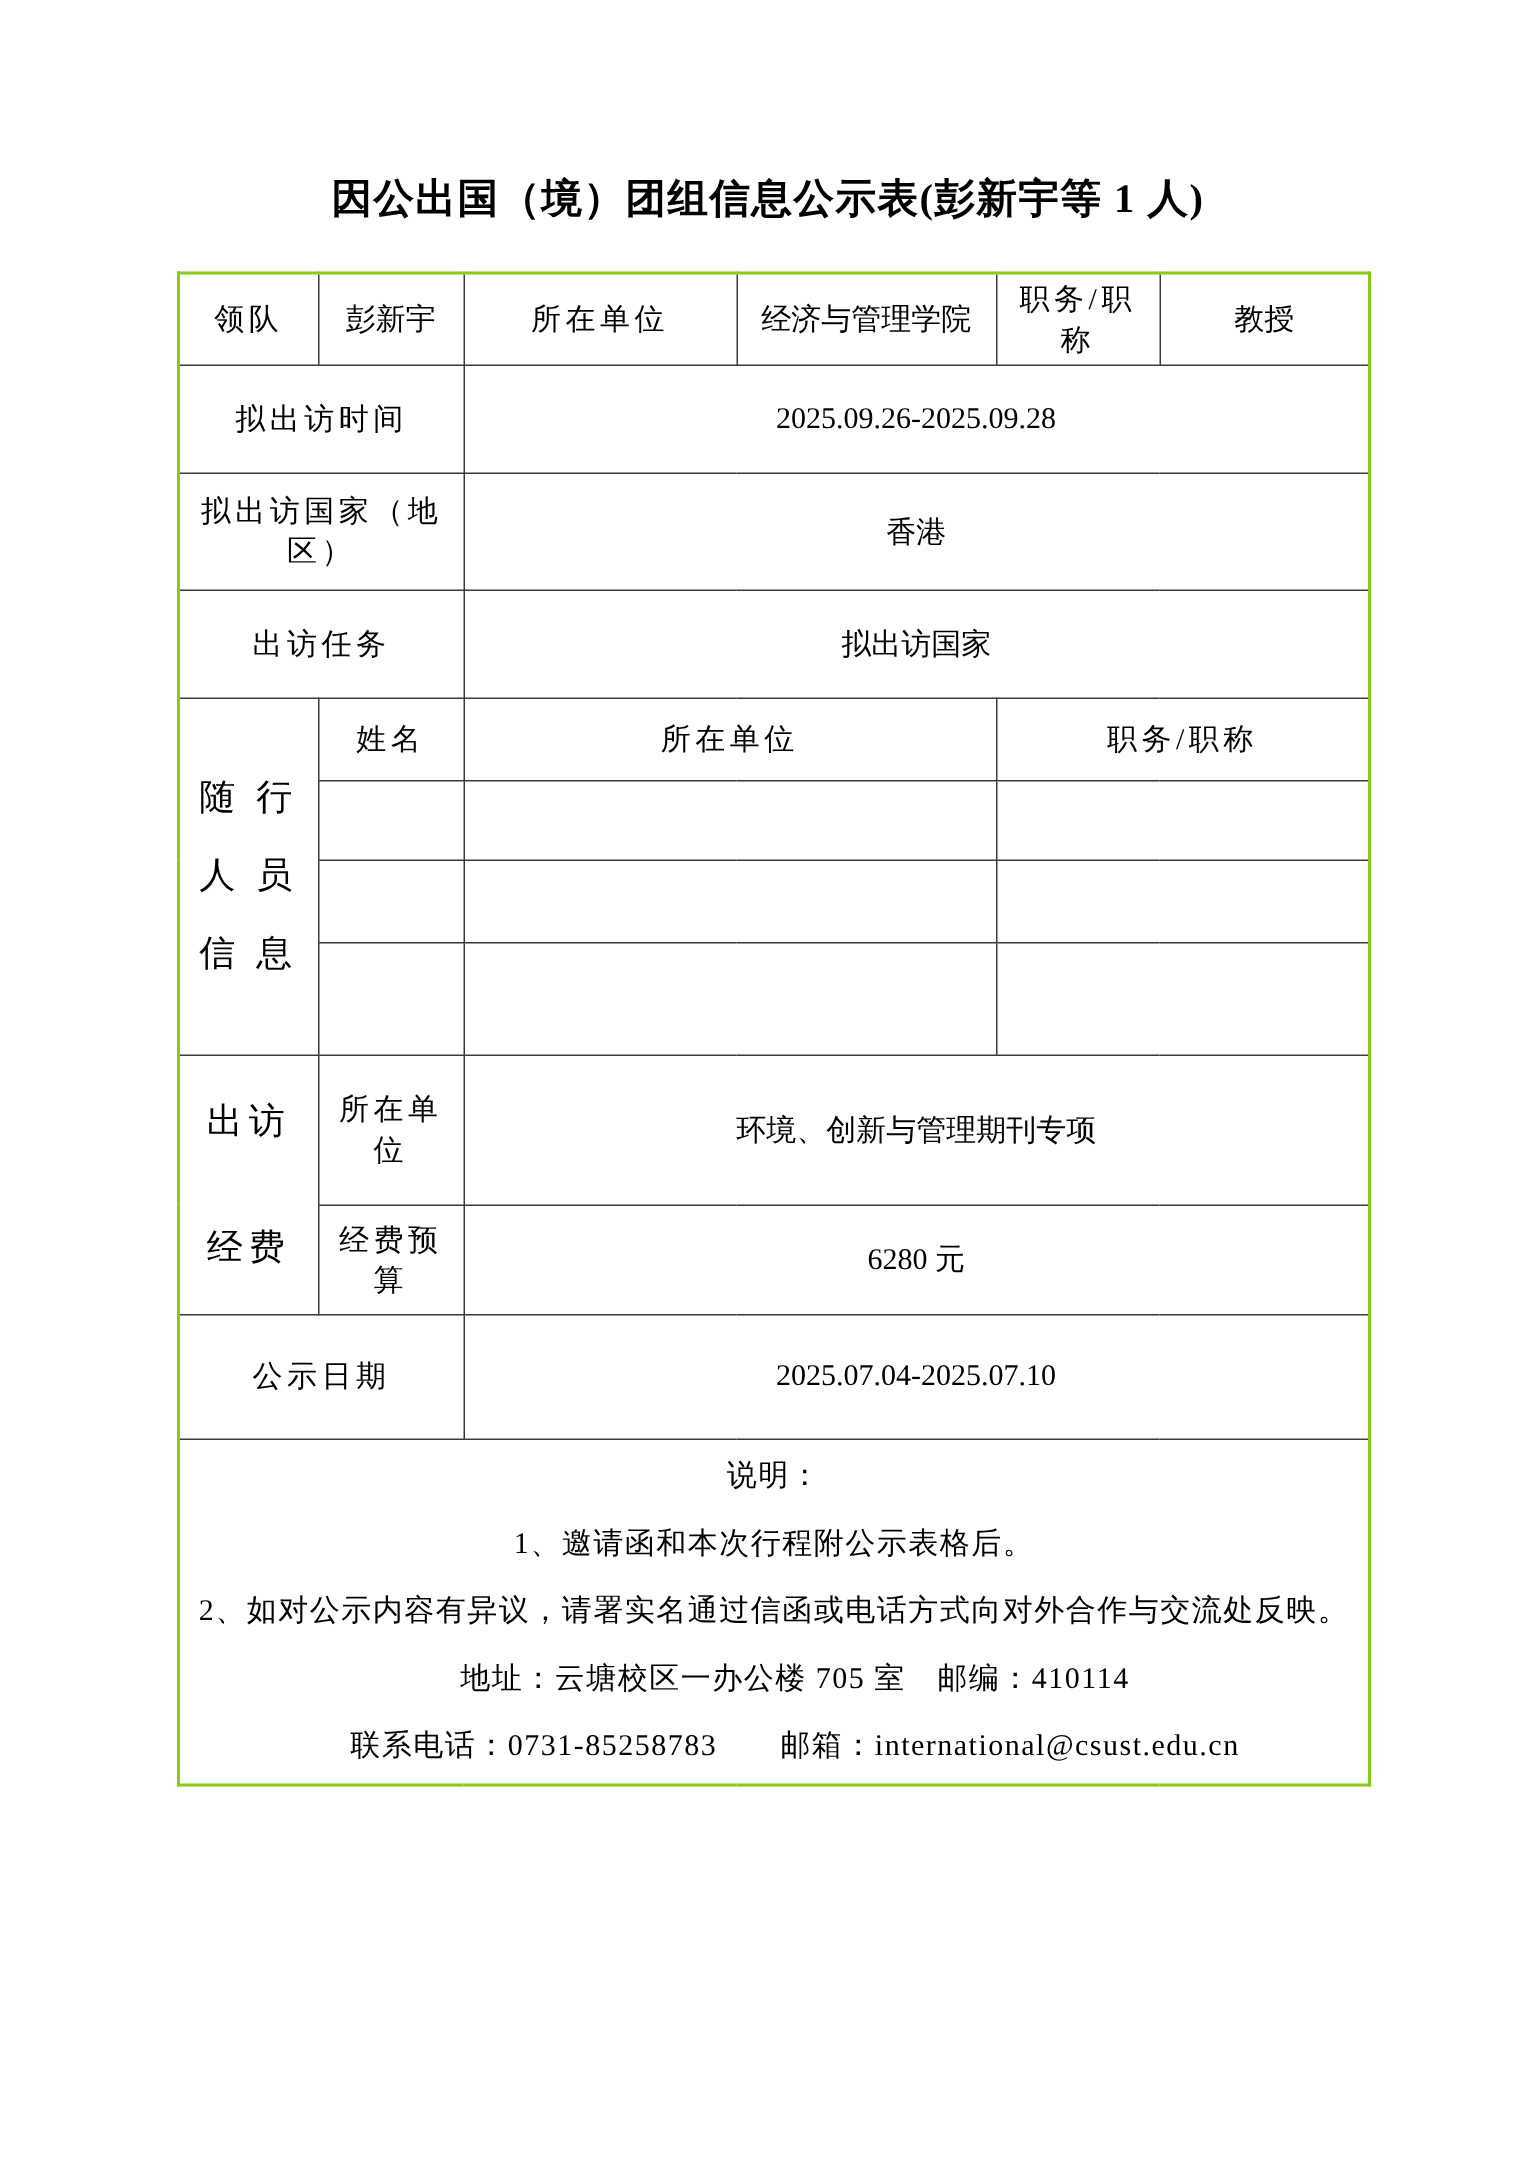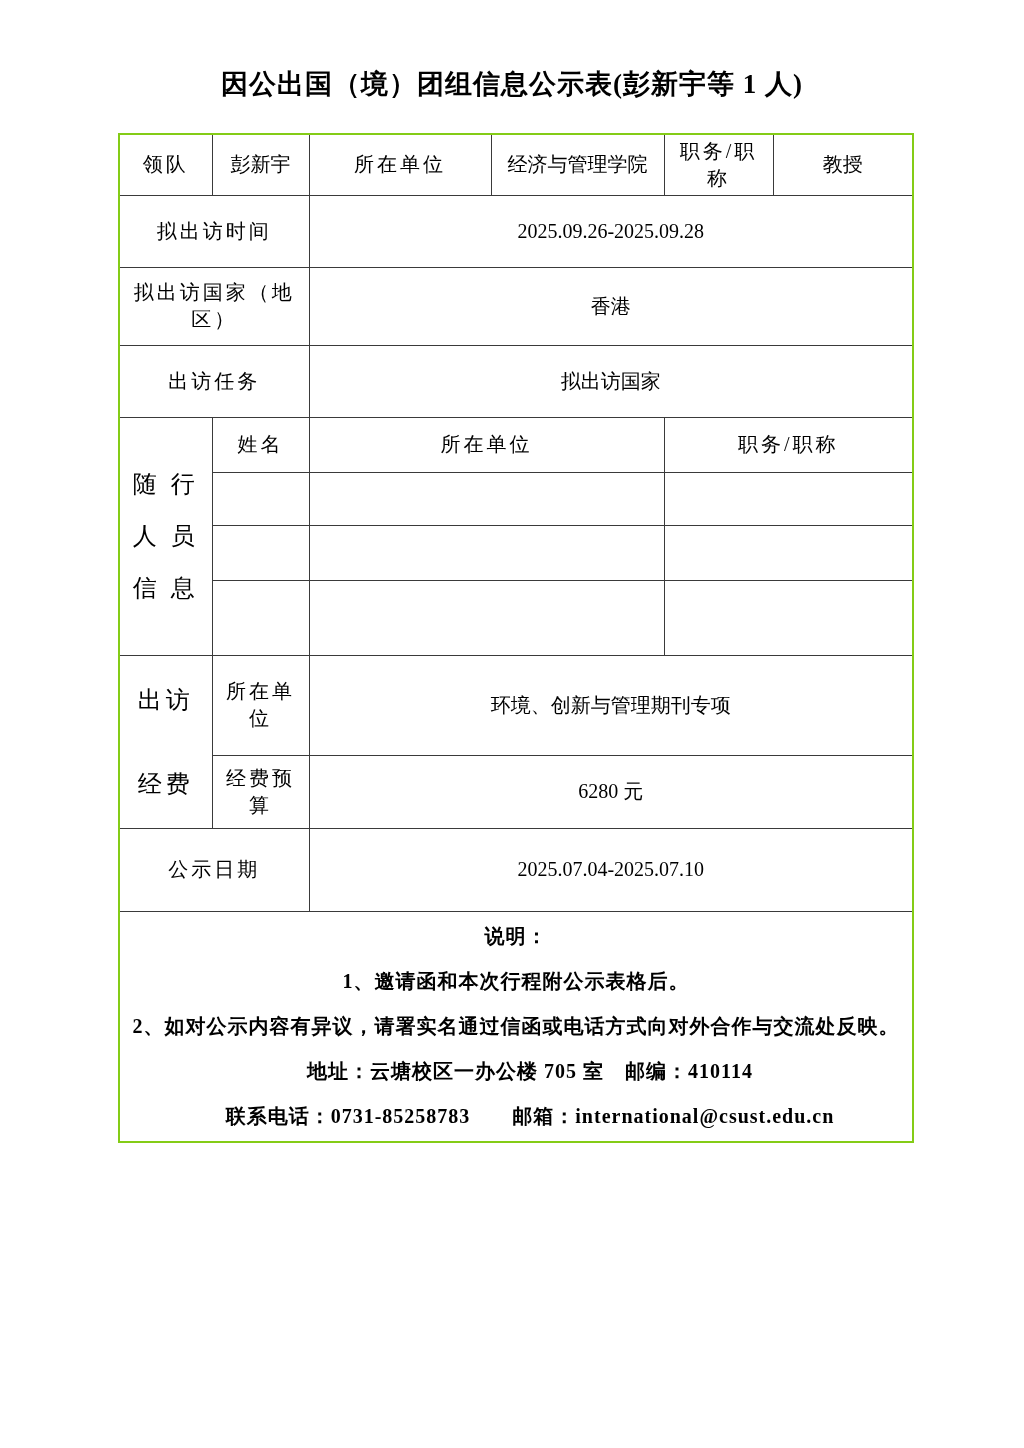--- a/index.html
+++ b/index.html
@@ -9,21 +9,21 @@
   body {
     width: 1024px;
     height: 1448px;
     background: #ffffff;
     color: #000000;
     font-family: "Liberation Serif", "DejaVu Serif", serif;
     position: relative;
   }
   .page-title {
     margin: 0;
-    padding-top: 66px;
+    padding-top: 114px;
     text-align: center;
     font-size: 27px;
     font-weight: 700;
     letter-spacing: 1px;
   }
   .form-wrap {
     margin: 31px 0 0 118px;
   }
   table.form {
     border-collapse: collapse;
@@ -57,21 +57,20 @@
   td.notes-cell {
     text-align: left;
     vertical-align: top;
     padding: 10px 10px 6px 5px;
   }
   td.notes-cell .note-line {
     line-height: 45px;
     letter-spacing: 1px;
     font-size: 20px;
     white-space: pre-wrap;
-    font-weight: bold;
   }
   .indent {
     padding-left: 28px;
   }
 </style>
 </head>
 <body>
 
 <h1 class="page-title">因公出国（境）团组信息公示表(彭新宇等 1 人)</h1>
 

